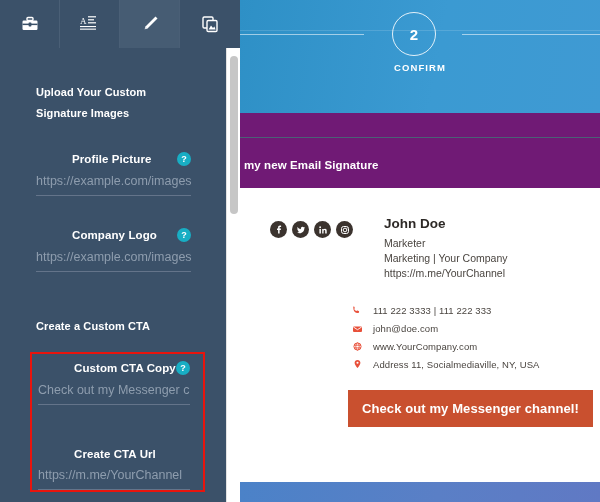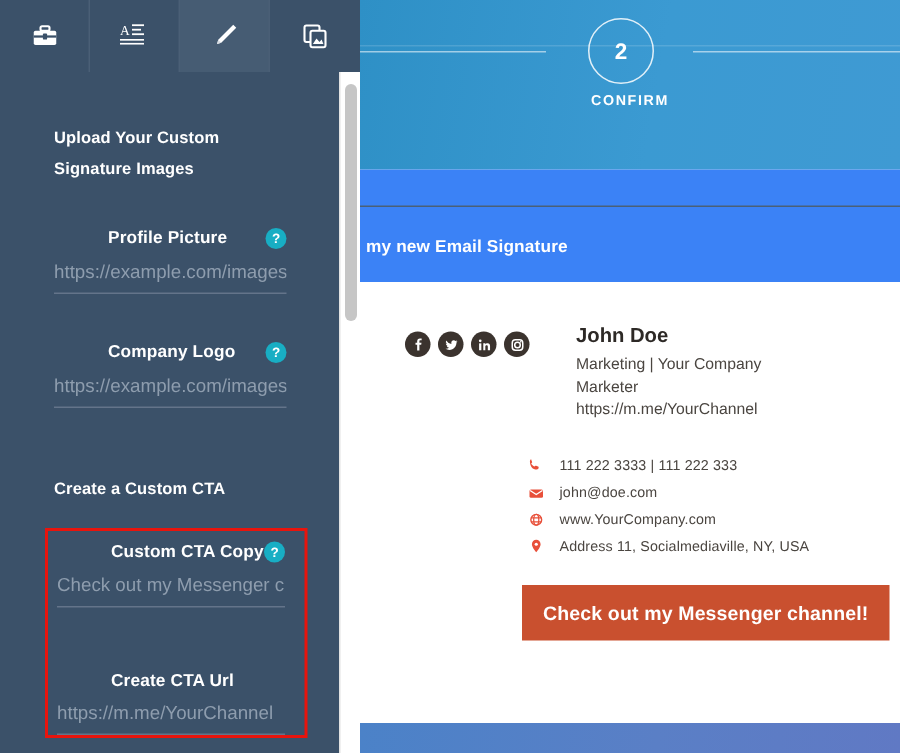--- a/index.html
+++ b/index.html
@@ -194,21 +194,21 @@
     text-align: center;
     color: #ffffff;
     font-size: 9.5px;
     font-weight: bold;
     letter-spacing: 1.1px;
   }
 
   .mail-header {
     position: relative;
     height: 75px;
-    background: #3b82f6;
+    background: #701a75;
   }
   .mail-header .divider {
     position: absolute;
     top: 24px; left: 0; right: 0;
     height: 1px;
     background: #4b6076;
   }
   .mail-subject {
     position: absolute;
     left: 4px;
@@ -439,22 +439,22 @@
             <svg width="10" height="10" viewBox="0 0 10 10">
               <rect x="1.5" y="1.5" width="7" height="7" rx="2.1" fill="none" stroke="#ffffff" stroke-width="1"></rect>
               <circle cx="5" cy="5" r="1.85" fill="none" stroke="#ffffff" stroke-width="1"></circle>
               <circle cx="7.1" cy="2.9" r=".52" fill="#ffffff"></circle>
             </svg>
           </span>
         </div>
 
         <div>
           <div class="sig-name">John Doe</div>
+          <div class="sig-line">Marketer</div>
           <div class="sig-line">Marketing | Your Company</div>
-          <div class="sig-line">Marketer</div>
           <div class="sig-line">https://m.me/YourChannel</div>
         </div>
       </div>
 
       <div class="contact-list">
 
         <div class="contact-row">
           <span class="contact-ico">
             <svg width="10" height="10" viewBox="0 0 10 10">
               <path d="M2.2 1.1c.35 0 .5.15.64.45l.58 1.25c.13.28.08.47-.13.68l-.45.45c.45.9 1.25 1.7 2.15 2.15l.45-.45c.21-.21.4-.26.68-.13l1.25.58c.3.14.45.29.45.64 0 .75-.6 1.3-1.35 1.3C3.9 8.02 1.98 6.1 1.98 2.45c0-.75.55-1.35 1.3-1.35z" fill="#e8503a" transform="translate(-0.7,0)"></path>

